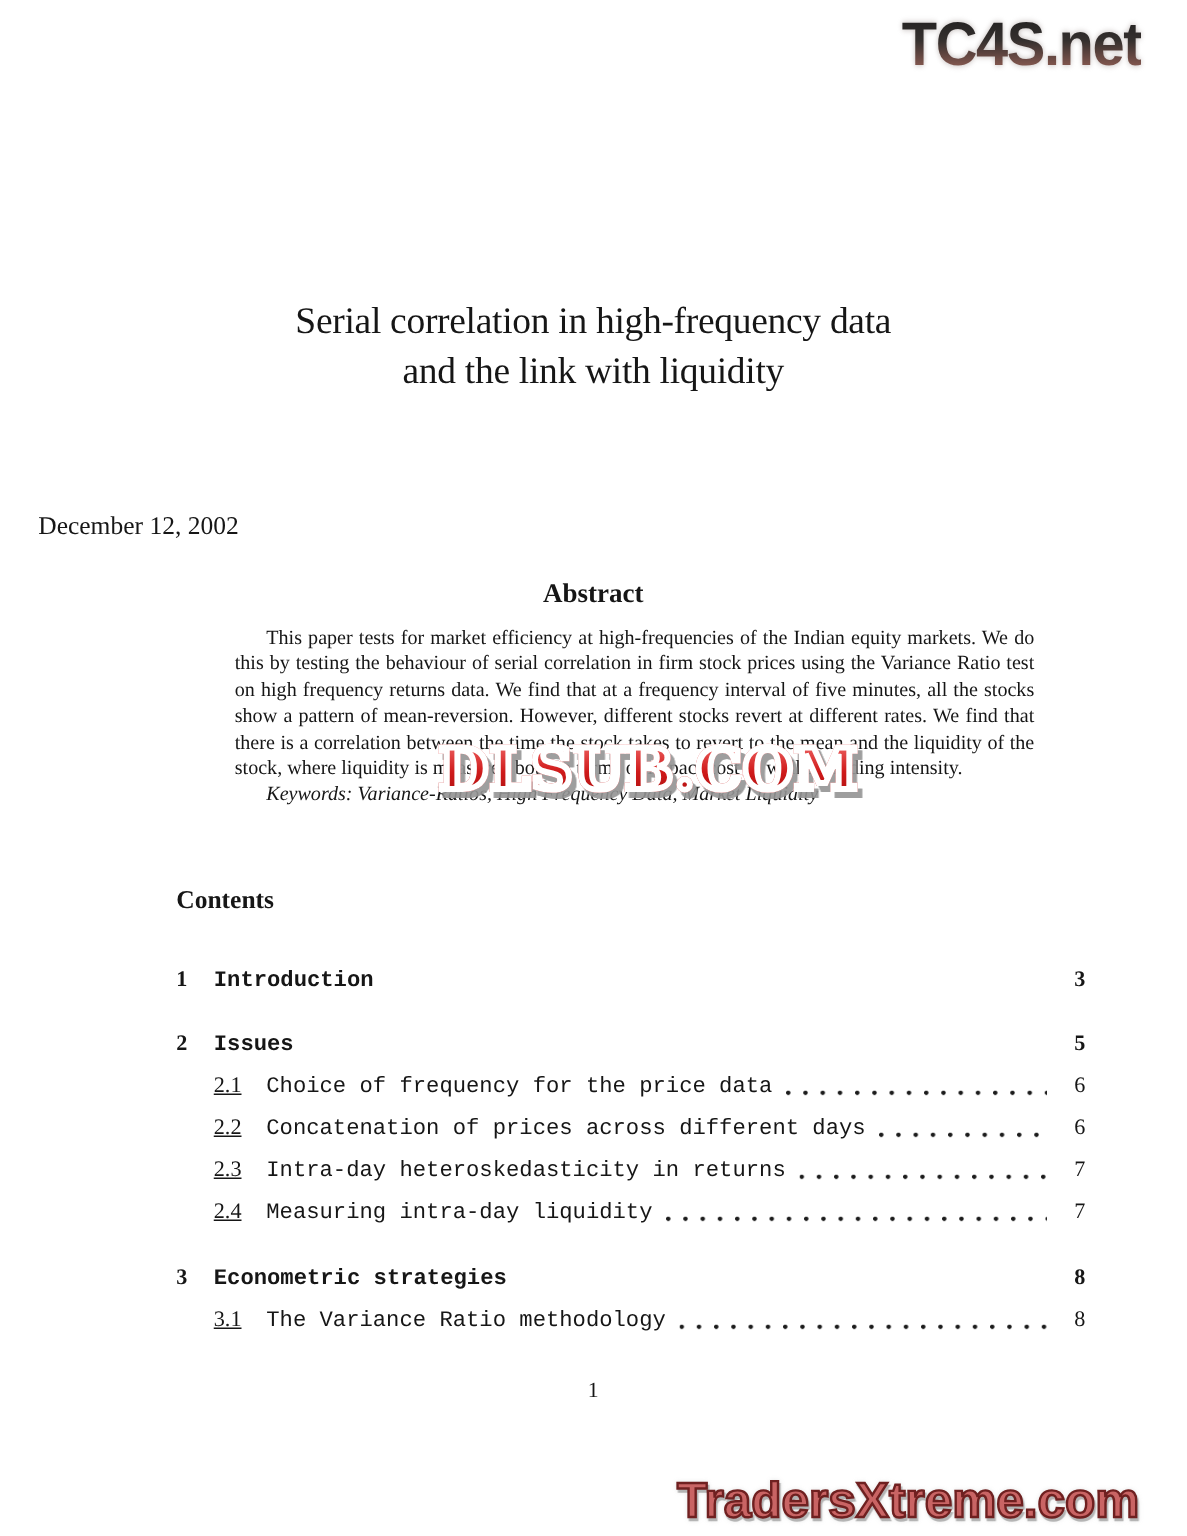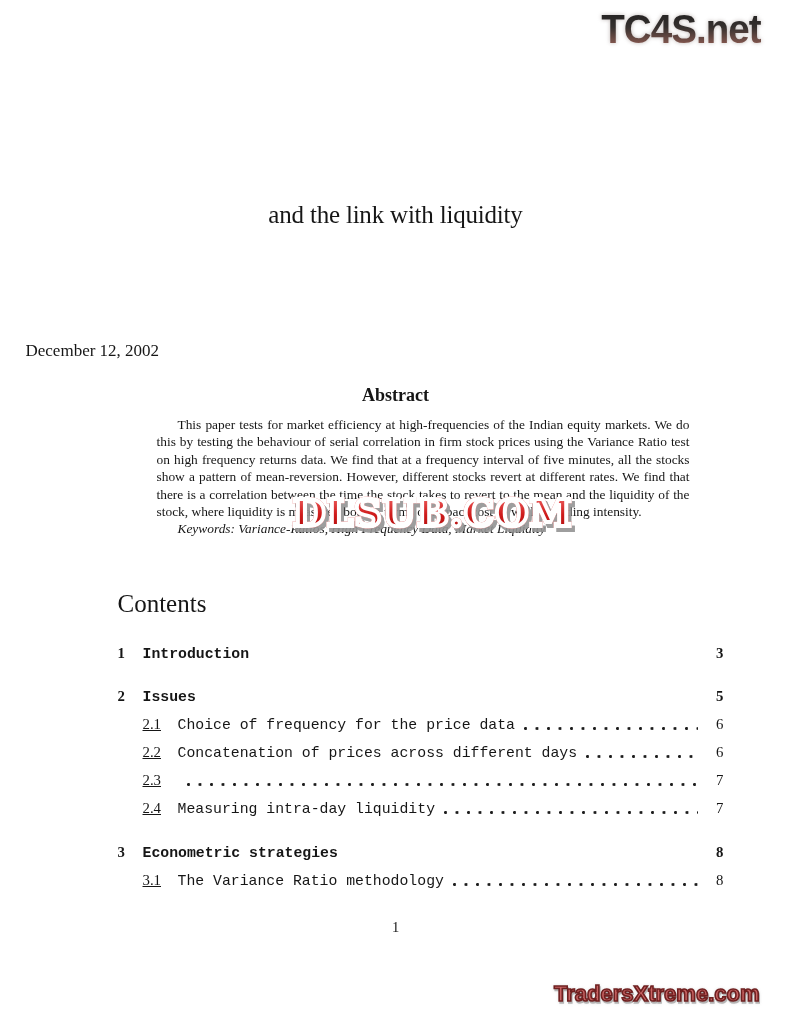--- a/index.html
+++ b/index.html
@@ -85,21 +85,21 @@
     background-clip: text;
     color: transparent;
     filter: drop-shadow(3px 4px 0 rgba(148,148,148,.9));
     white-space: nowrap;
   }
 
   
   .contents-h {
     position: absolute;
     top: 586px; left: 92px;
-    font-size: 25px; font-weight: 400;
+    font-size: 17px; font-weight: 700;
   }
   .toc {
     position: absolute;
     top: 634px; left: 92px; width: 606px;
     font-size: 14.8px;
   }
   .toc-row { display: flex; align-items: baseline; height: 19px; }
   .toc-row.sec { font-weight: 700; }
   .toc-row .num { flex: 0 0 25px; }
   .toc-row.sub { padding-left: 25px; }
@@ -126,35 +126,36 @@
     position: absolute;
     top: 915px; left: 0; width: 100%;
     text-align: center;
     font-size: 14.5px;
   }
   .txlogo {
     position: absolute;
     top: 977px; right: 6px;
     font-family: "Liberation Sans", sans-serif;
     font-weight: 700;
-    font-size: 22px;
+    font-size: 33px;
     color: #c96464;
     -webkit-text-stroke: 1.6px #6f2020;
     filter: drop-shadow(1.5px 2px 0 rgba(160,160,160,.75)) drop-shadow(0 0 1.5px rgba(225,225,225,.9));
     white-space: nowrap;
   }
 </style>
 </head>
 <body>
 
 <div class="page">
 
   <div class="tc4s">TC4S.net</div>
 
   <div class="title">
+    <div>Serial correlation in high-frequency data</div>
     <div>and the link with liquidity</div>
   </div>
 
 
   <div class="date">December 12, 2002</div>
 
   <div class="abs-head">Abstract</div>
 
   <div class="abstract">
     <p>This paper tests for market efficiency at high-frequencies of the Indian equity markets. We do this by testing the behaviour of serial correlation in firm stock prices using the Variance Ratio test on high frequency returns data. We find that at a frequency interval of five minutes, all the stocks show a pattern of mean-reversion. However, different stocks revert at different rates. We find that there is a correlation between the time the stock takes to revert to the mean and the liquidity of the stock, where liquidity is measured both in terms of impact cost as well as trading intensity.</p>
@@ -190,20 +191,21 @@
 
     <div class="toc-row sub mt9">
       <span class="num">2.2</span>
       <span class="label">Concatenation of prices across different days</span>
       <span class="leader"></span>
       <span class="pg">6</span>
     </div>
 
     <div class="toc-row sub mt9">
       <span class="num">2.3</span>
+      <span class="label">Intra-day heteroskedasticity in returns</span>
       <span class="leader"></span>
       <span class="pg">7</span>
     </div>
 
     <div class="toc-row sub mt9">
       <span class="num">2.4</span>
       <span class="label">Measuring intra-day liquidity</span>
       <span class="leader"></span>
       <span class="pg">7</span>
     </div>

